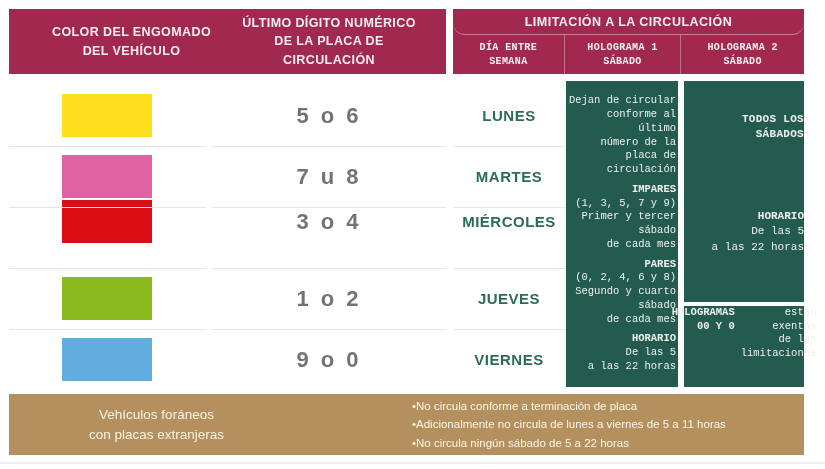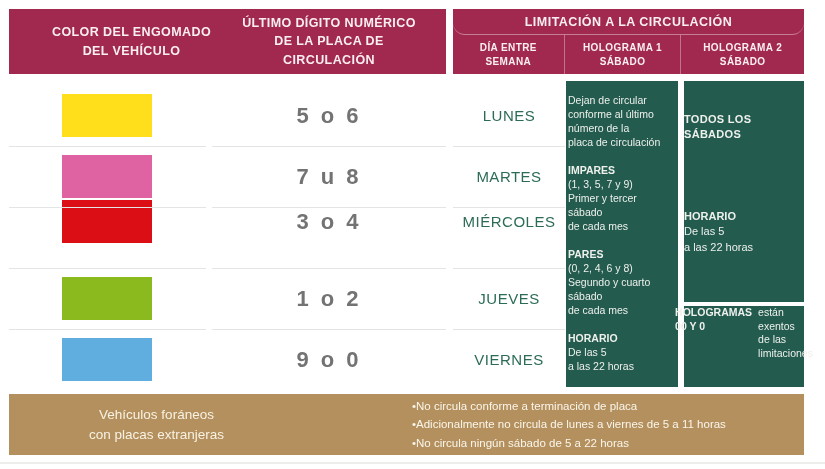--- a/index.html
+++ b/index.html
@@ -11,39 +11,39 @@
   .hdr{position:absolute;top:9px;height:65px;background:#A1294F;color:#F9EEF2;
        display:flex;align-items:center;justify-content:center;text-align:center;
        font-weight:bold;}
   #hdr-color{left:9px;width:197px;font-size:12.5px;line-height:1.5;letter-spacing:.4px;padding-left:24px;}
   #hdr-digit{left:212px;width:234px;font-size:12.5px;line-height:1.45;letter-spacing:.4px;}
   #hdr-limit{left:453px;width:351px;display:block;}
   .limit-title{height:25px;line-height:26px;font-size:12.5px;letter-spacing:.5px;
                border-bottom:1px solid rgba(255,255,255,.4);border-radius:12px;}
   .limit-sub{display:flex;height:39px;}
   .limit-cell{display:flex;align-items:center;justify-content:center;text-align:center;
-              font-size:10px;line-height:1.35;letter-spacing:.4px;}
+              font-size:10px;line-height:1.35;letter-spacing:.4px;font-family:Liberation Mono, monospace;}
   .limit-cell.c1{width:111px;}
   .limit-cell.c2{width:116px;border-left:1px solid rgba(255,255,255,.35);}
   .limit-cell.c3{width:123px;border-left:1px solid rgba(255,255,255,.35);}
 
   
   .row{position:absolute;left:0;width:825px;height:61px;}
   .row.r0{top:85px;}.row.r1{top:146px;}.row.r2{top:191px;}.row.r3{top:268px;}.row.r4{top:329px;}
   .swatch{position:absolute;left:62px;top:9px;width:90px;height:43px;}
   .digits{position:absolute;left:212px;width:234px;top:0;height:61px;line-height:61px;
           text-align:center;font-size:22px;font-weight:700;color:#737373;letter-spacing:3px;}
   .day{position:absolute;left:453px;width:112px;top:0;height:61px;line-height:61px;
-       text-align:center;font-size:15px;font-weight:400;color:#2B6B58;letter-spacing:.5px;}
+       text-align:center;font-size:15px;font-weight:700;color:#2B6B58;letter-spacing:.5px;}
   .hline{position:absolute;height:1px;background:#E3E5E4;}
   .hline.t0{top:146px;}.hline.t1{top:207px;}.hline.t2{top:268px;}.hline.t3{top:329px;}
   .hline.s0{left:9px;width:197px;}.hline.s1{left:212px;width:234px;}.hline.s2{left:453px;width:112px;}
 
   
-  .panel{position:absolute;background:#235B4E;color:#EEF0EC;text-align:left;box-sizing:border-box;}
+  .panel{position:absolute;background:#235B4E;color:#EEF0EC;text-align:right;box-sizing:border-box;font-family:Liberation Mono, monospace;}
   #panel-h1{left:566px;top:81px;width:112px;height:306px;display:flex;flex-direction:column;
             justify-content:space-between;padding:13px 2px;font-size:10.5px;line-height:1.32;}
   .blk-title{font-weight:bold;}
   #panel-h2a{left:684px;top:81px;width:120px;height:221px;font-size:11px;line-height:1.4;}
   #h2a-todos{position:absolute;top:31px;left:0;right:0;font-weight:bold;letter-spacing:.3px;}
   #h2a-horario{position:absolute;top:128px;left:0;right:0;}
   #panel-h2b{left:684px;top:306px;width:120px;height:81px;display:flex;flex-direction:row;
              justify-content:center;gap:6px;font-size:10.5px;line-height:1.3;}
 
   

